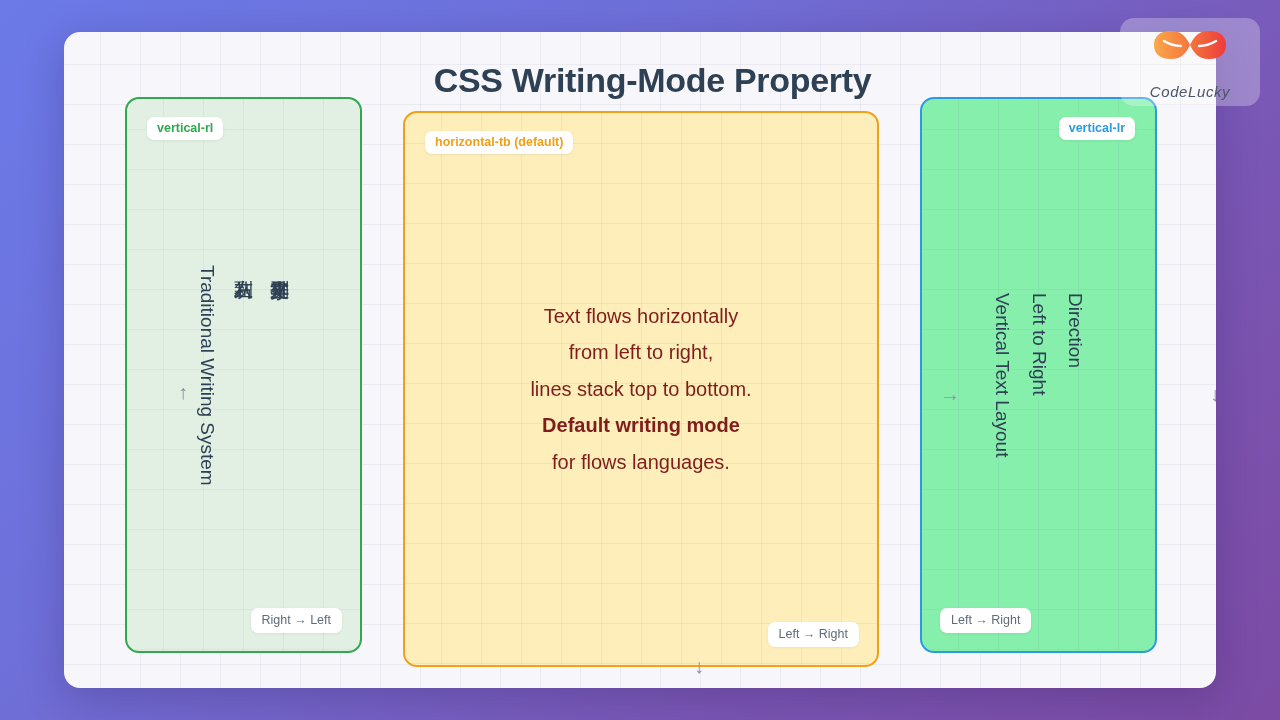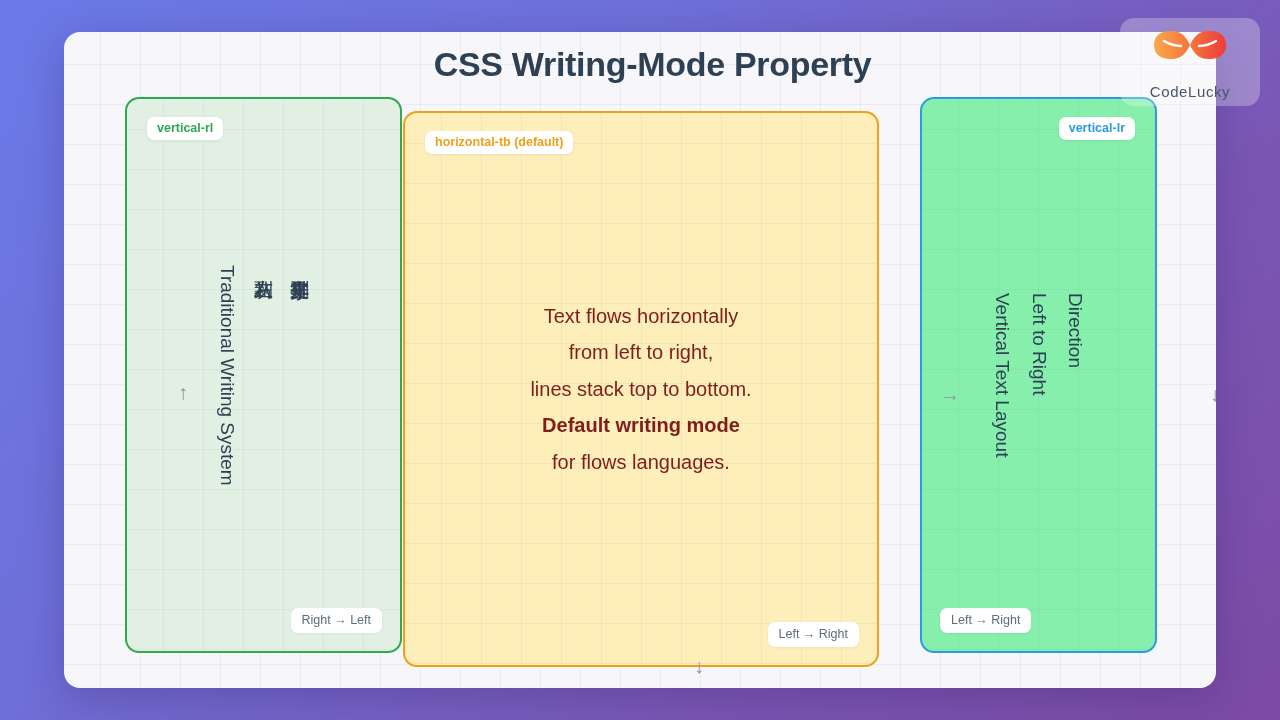--- a/index.html
+++ b/index.html
@@ -38,21 +38,21 @@
       linear-gradient(to bottom, rgba(120,120,150,0.10) 1px, transparent 1px);
     background-size: 40px 40px;
     background-position: -4px -8px;
     pointer-events: none;
   }
 
   
   #page-title {
     position: absolute;
     left: 0;
-    top: 13px;
+    top: 29px;
     width: 100%;
     text-align: center;
     font-size: 34px;
     font-weight: bold;
     color: #2e4053;
     letter-spacing: -0.3px;
     z-index: 1;
     padding-left: 25px;
   }
 
@@ -71,21 +71,21 @@
     background-image:
       linear-gradient(to right, rgba(120,130,150,0.09) 1px, transparent 1px),
       linear-gradient(to bottom, rgba(120,130,150,0.09) 1px, transparent 1px);
     background-size: 40px 40px;
     background-position: -4px -10px;
     pointer-events: none;
   }
 
   #panel-vertical-rl {
     left: 61px;  top: 65px;
-    width: 277px; height: 556px;
+    width: 237px; height: 556px;
     background: #e2f0e3;
     border-color: #2fa84f;
     padding-left: 40px;
   }
   #panel-horizontal-tb {
     left: 339px; top: 79px;
     width: 476px; height: 556px;
     background: #fdeeba;
     border-color: #f0a019;
   }
@@ -193,20 +193,21 @@
     width: 140px;
     height: 88px;
     background: rgba(255,255,255,0.28);
     border-radius: 14px;
     z-index: 20;
     display: flex;
     flex-direction: column;
     align-items: center;
     justify-content: center;
     gap: 18px;
+    font-style: italic;
   }
   #watermark-label {
     font-size: 15px;
     color: #4a5568;
     letter-spacing: 0.6px;
   }
   #watermark-logo { display: block; }
 </style>
 </head>
 <body>

